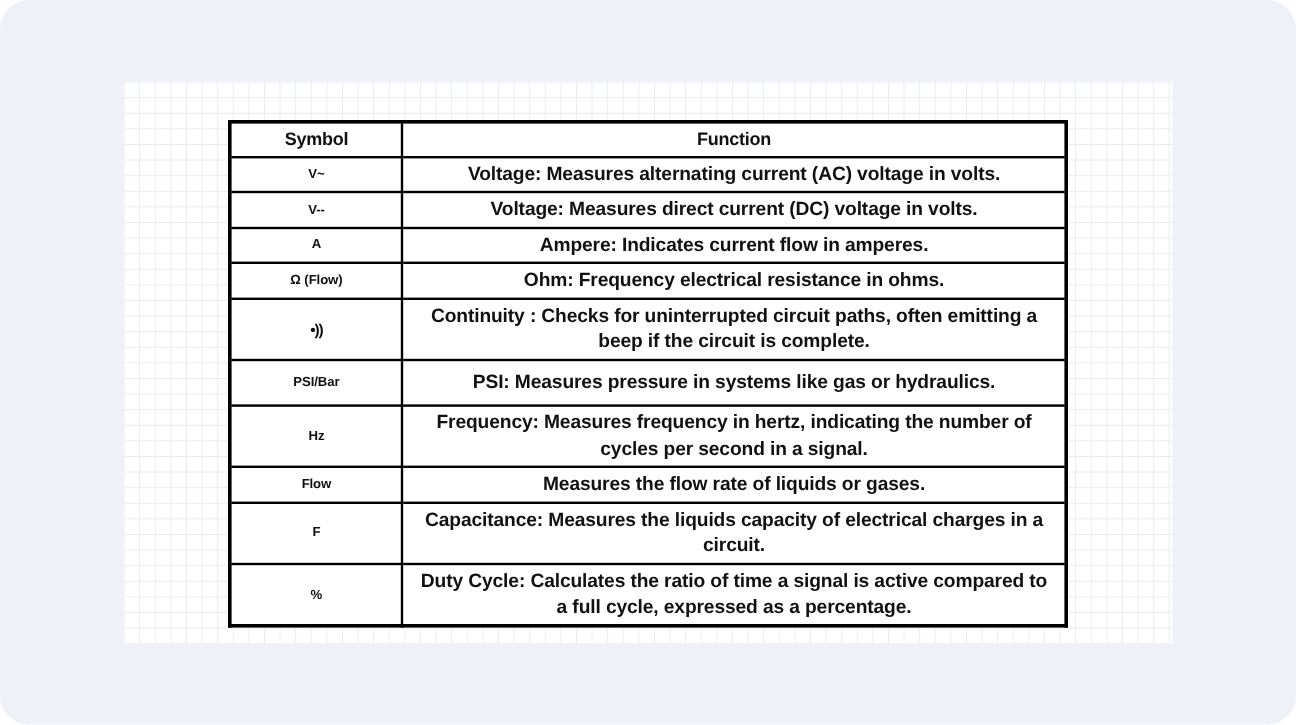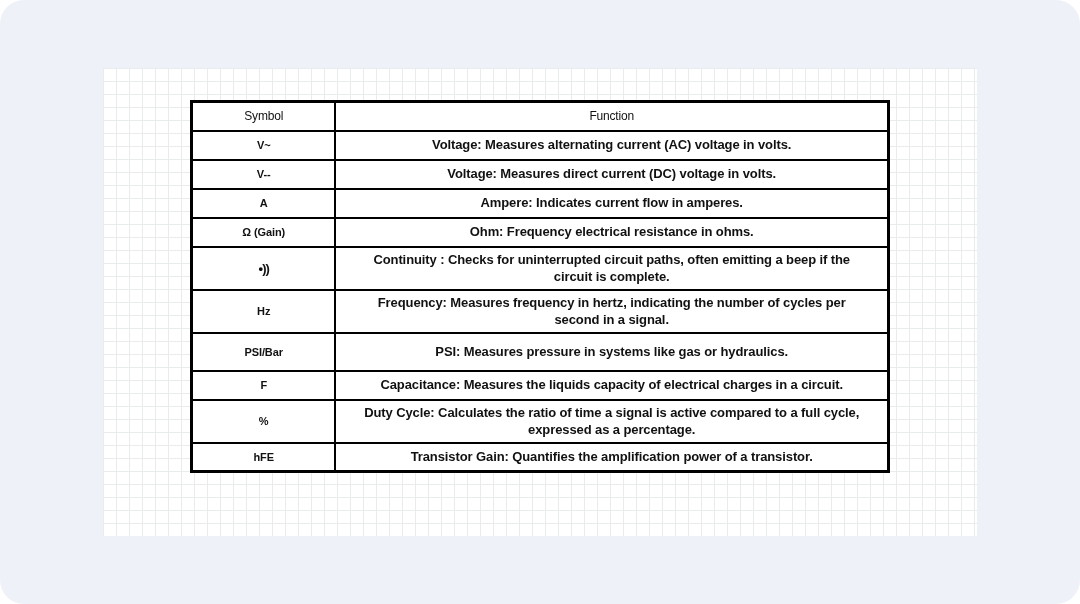--- a/index.html
+++ b/index.html
@@ -44,41 +44,41 @@
     vertical-align: middle;
     color: #111111;
   }
   table.symbol-table { border: 3px solid #000000; }
 
   th.symbol-col { width: 128px; }
   th.function-col { width: 492px; }
 
   thead tr { height: 29px; }
   thead th {
-    font-size: 12px;
-    font-weight: 400;
+    font-size: 15px;
+    font-weight: 700;
     letter-spacing: -0.2px;
   }
 
   tbody tr { height: 29px; }
   tbody tr:nth-child(6),
   tbody tr:nth-child(7) { height: 38px; }
   tbody tr:nth-child(11) { height: 35px; }
   tbody tr:nth-child(12) { height: 31px; }
 
   td.symbol-cell {
     font-size: 11px;
     font-weight: 700;
     letter-spacing: -0.1px;
   }
   td.function-cell {
-    font-size: 13px;
+    font-size: 16px;
     font-weight: 700;
     letter-spacing: -0.1px;
-    padding: 3px 22px;
+    padding: 3px 12px;
     line-height: 1.35;
   }
 
   .continuity {
     font-size: 13px;
     letter-spacing: -1px;
     font-weight: 700;
   }
 
   .thermo {
@@ -137,43 +137,43 @@
           </tr>
           <tr>
             <td class="symbol-cell"><span>V--</span></td>
             <td class="function-cell"><span>Voltage: Measures direct current (DC) voltage in volts.</span></td>
           </tr>
           <tr>
             <td class="symbol-cell"><span>A</span></td>
             <td class="function-cell"><span>Ampere: Indicates current flow in amperes.</span></td>
           </tr>
           <tr>
-            <td class="symbol-cell"><span>Ω (Gain)</span></td>
+            <td class="symbol-cell"><span>Ω (Flow)</span></td>
             <td class="function-cell"><span>Ohm: Frequency electrical resistance in ohms.</span></td>
           </tr>
           <tr>
             <td class="symbol-cell"><span class="continuity">•))</span></td>
             <td class="function-cell"><span>Continuity : Checks for uninterrupted circuit paths, often emitting a beep if the circuit is complete.</span></td>
           </tr>
           <tr>
+            <td class="symbol-cell"><span>PSI/Bar</span></td>
+            <td class="function-cell"><span>PSI: Measures pressure in systems like gas or hydraulics.</span></td>
+          </tr>
+          <tr>
             <td class="symbol-cell"><span>Hz</span></td>
             <td class="function-cell"><span>Frequency: Measures frequency in hertz, indicating the number of cycles per second in a signal.</span></td>
           </tr>
           <tr>
-            <td class="symbol-cell"><span>PSI/Bar</span></td>
-            <td class="function-cell"><span>PSI: Measures pressure in systems like gas or hydraulics.</span></td>
+            <td class="symbol-cell"><span>Flow</span></td>
+            <td class="function-cell"><span>Measures the flow rate of liquids or gases.</span></td>
           </tr>
           <tr>
             <td class="symbol-cell"><span>F</span></td>
             <td class="function-cell"><span>Capacitance: Measures the liquids capacity of electrical charges in a circuit.</span></td>
           </tr>
           <tr>
             <td class="symbol-cell"><span>%</span></td>
             <td class="function-cell"><span>Duty Cycle: Calculates the ratio of time a signal is active compared to a full cycle, expressed as a percentage.</span></td>
           </tr>
-          <tr>
-            <td class="symbol-cell"><span>hFE</span></td>
-            <td class="function-cell"><span>Transistor Gain: Quantifies the amplification power of a transistor.</span></td>
-          </tr>
         </tbody>
     </table>
   </div>
 </div>
 
 </body></html>

